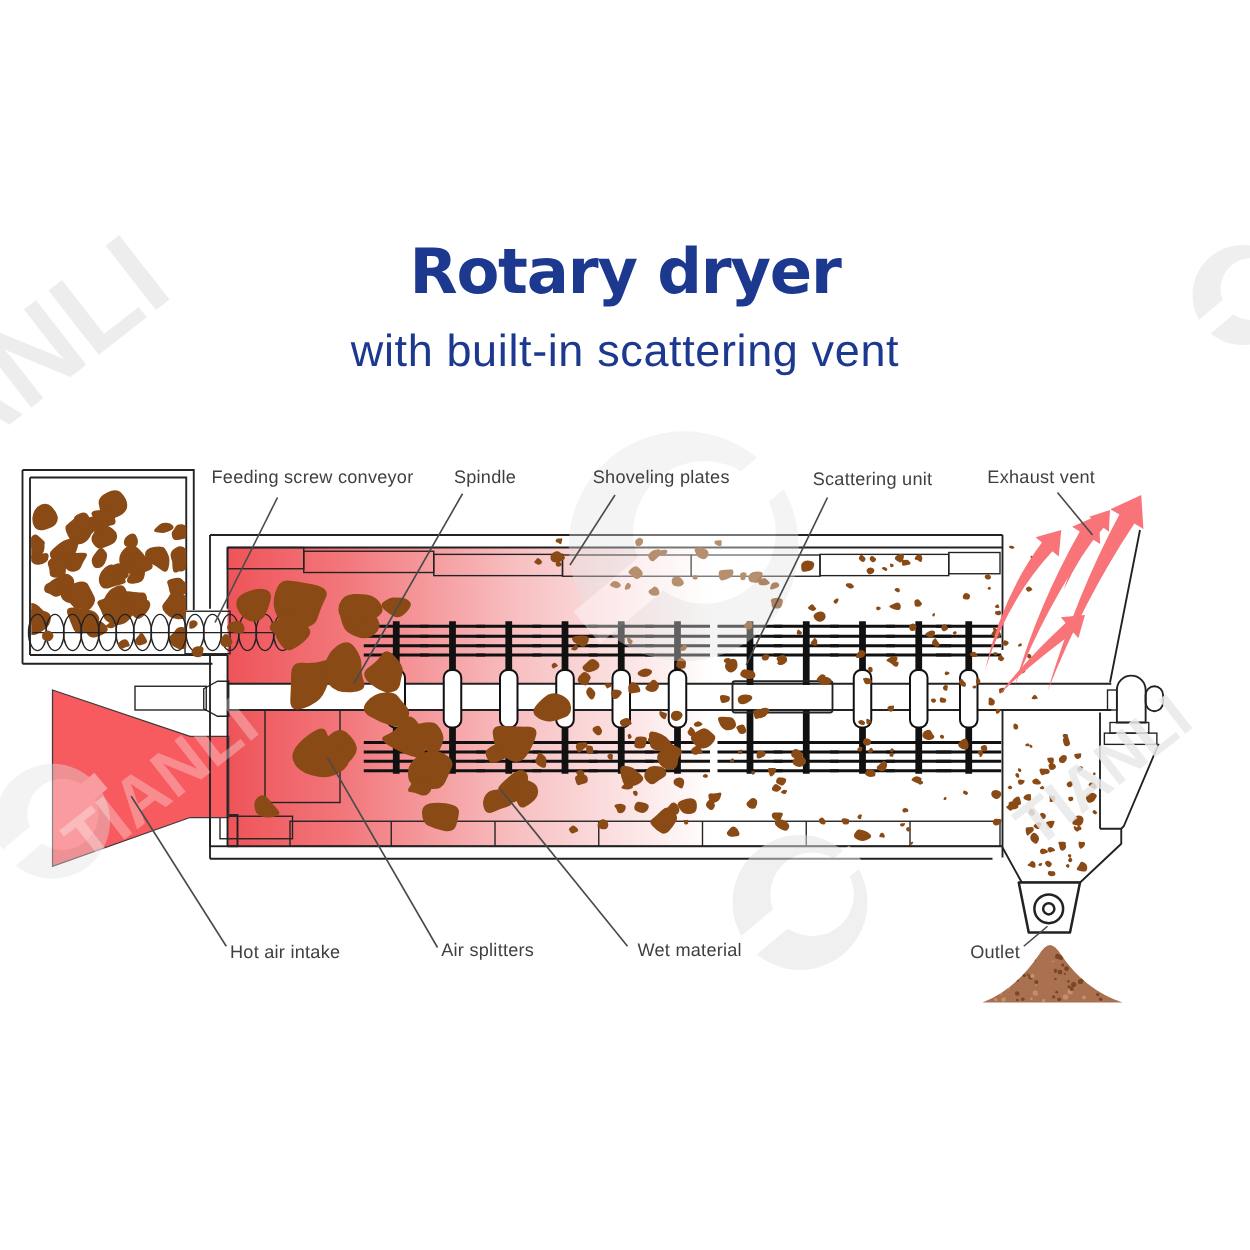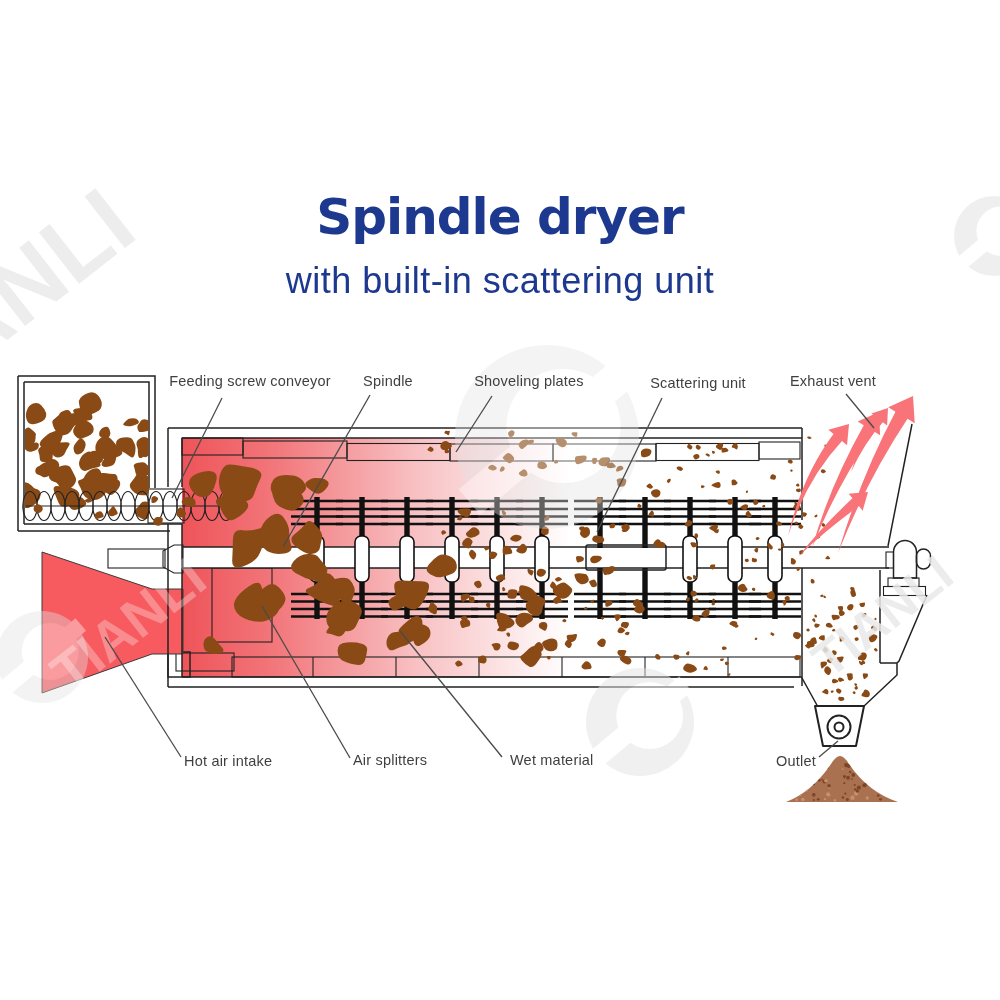--- a/index.html
+++ b/index.html
@@ -16,22 +16,22 @@
        fill:var(--label-gray,#3f3f3f);letter-spacing:.2px;}
   .ln{stroke:var(--line-black,#222);stroke-width:1.5;fill:none;}
   .ln2{stroke:var(--line-black,#222);stroke-width:1.1;fill:none;}
   .leader{stroke:#4a4a4a;stroke-width:1.3;fill:none;}
 </style>
 </head>
 <body>
 
 <div class="canvas">
 
-  <div class="title">Spindle dryer</div>
-  <div class="subtitle">with built-in scattering unit</div>
+  <div class="title">Rotary dryer</div>
+  <div class="subtitle">with built-in scattering vent</div>
 
   <svg id="diagram" width="1000" height="1000" viewBox="0 0 1000 1000">
     <defs>
       <linearGradient id="gradDrum" gradientUnits="userSpaceOnUse" x1="182" y1="0" x2="700" y2="0">
         <stop offset="0" stop-color="#ee5459"></stop>
         <stop offset="0.18" stop-color="#f2777b"></stop>
         <stop offset="0.45" stop-color="#f8c0c2"></stop>
         <stop offset="0.75" stop-color="#ffffff"></stop>
       </linearGradient>
       <clipPath id="hopperClip">

